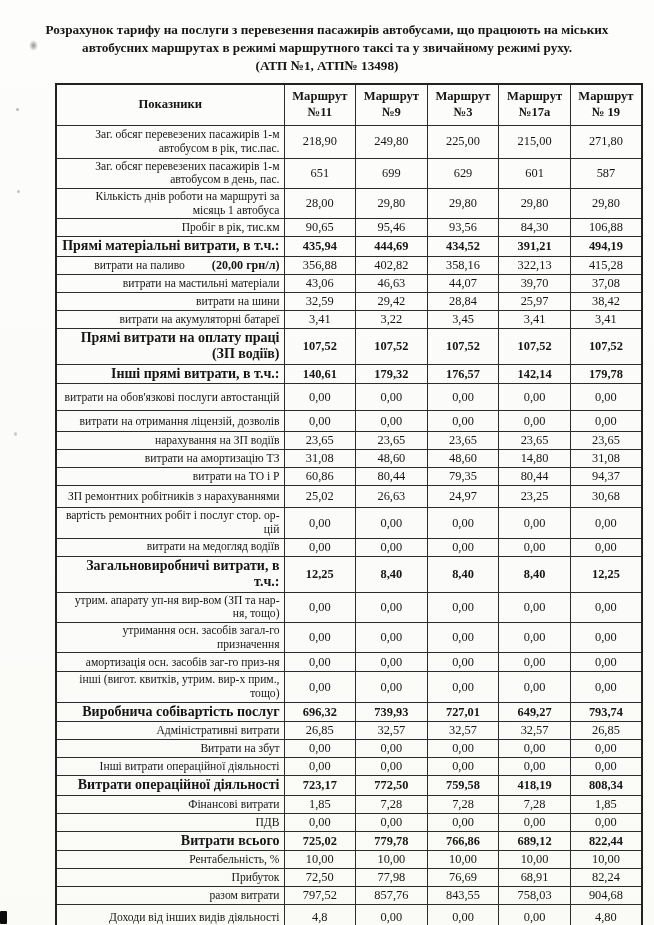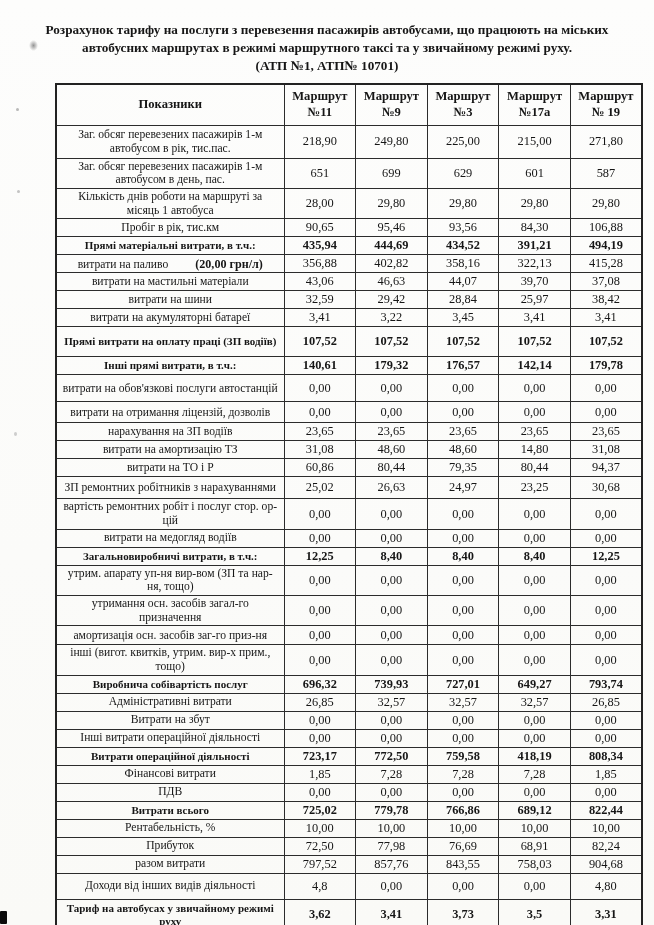--- a/index.html
+++ b/index.html
@@ -36,49 +36,49 @@
     overflow:hidden;
   }
   thead th{
     font-size:12.6px;
     font-weight:bold;
     text-align:center;
     height:38px;
     line-height:1.25;
   }
   td.label{
-    text-align:center;
+    text-align:right;
     font-size:11.6px;
     line-height:1.18;
   }
   td.val{
     text-align:center;
     font-size:12.4px;
   }
-  tr.bold td.label{font-weight:bold;font-size:11px;}
+  tr.bold td.label{font-weight:bold;font-size:14px;}
   tr.bold td.val{font-weight:bold;}
   td.label b{font-size:12.1px;margin-left:24px;}
   
   .artifact{position:absolute;pointer-events:none;}
   .artifact-corner{left:0;bottom:1px;width:7px;height:13px;background:#0b0b0b;border-radius:1px;}
   .artifact-smudge{left:29px;top:40px;width:9px;height:11px;
     background:radial-gradient(closest-side, rgba(45,45,45,.5), rgba(45,45,45,0));}
   .speck1{left:16px;top:108px;width:3px;height:3px;border-radius:50%;background:rgba(130,130,130,.55);}
   .speck2{left:17px;top:190px;width:3px;height:3px;border-radius:50%;background:rgba(140,140,140,.5);}
   .speck3{left:14px;top:432px;width:3px;height:4px;border-radius:50%;background:rgba(150,150,150,.45);}
 </style>
 </head>
 <body>
 
 <div class="page">
 
   <div class="doc-title">
     <div>Розрахунок тарифу на послуги з перевезення пасажирів автобусами, що працюють на міських</div>
     <div>автобусних маршрутах  в режимі маршрутного таксі та у звичайному режимі руху.</div>
-    <div>(АТП №1, АТП№ 10701)</div>
+    <div>(АТП №1, АТП№ 13498)</div>
   </div>
 
   <table class="tariff">
     <colgroup>
       <col style="width:228px">
       <col style="width:71.6px">
       <col style="width:71.6px">
       <col style="width:71.6px">
       <col style="width:71.6px">
       <col style="width:71.6px">

